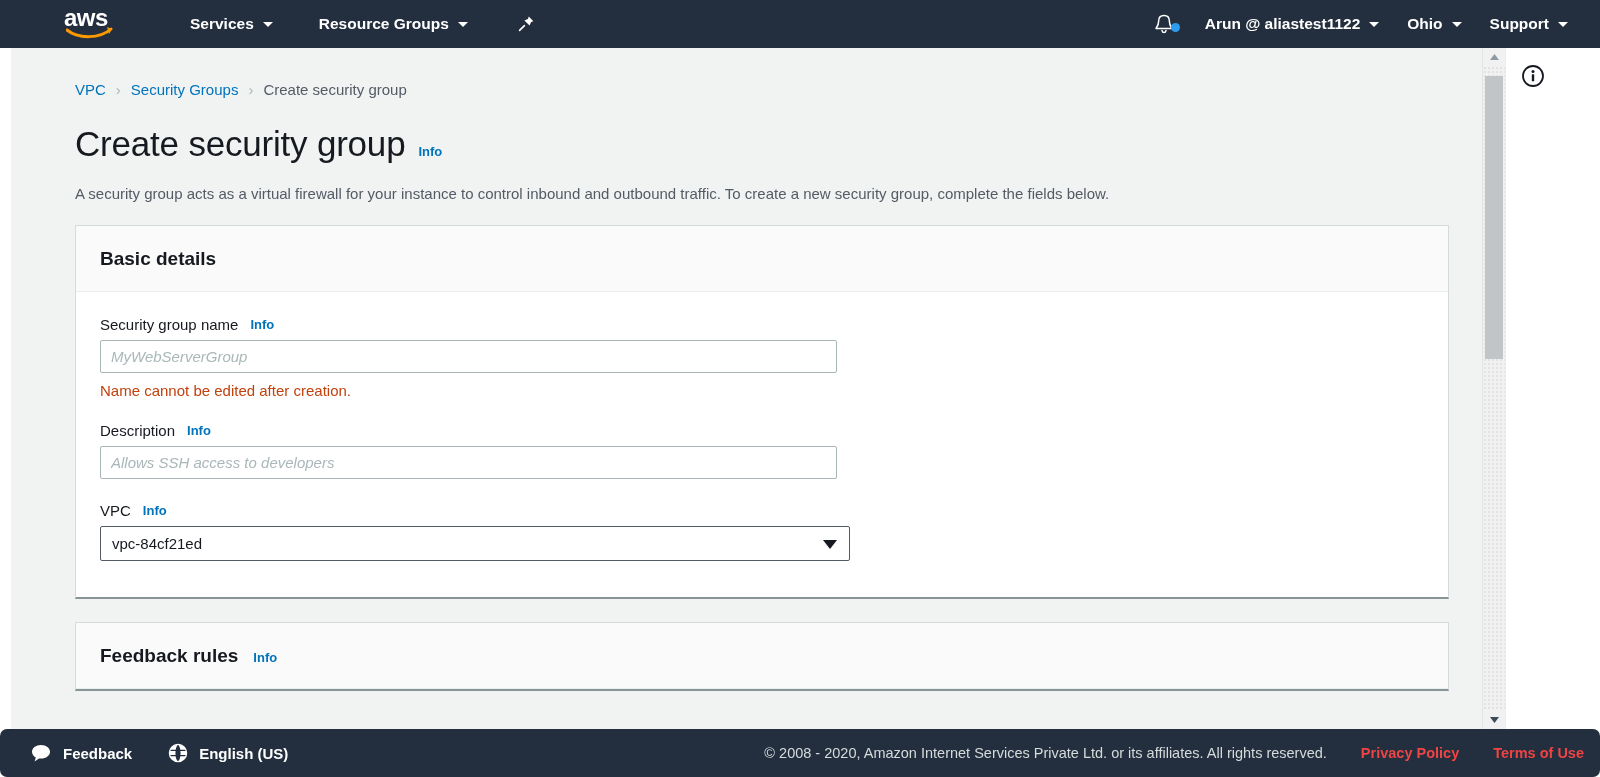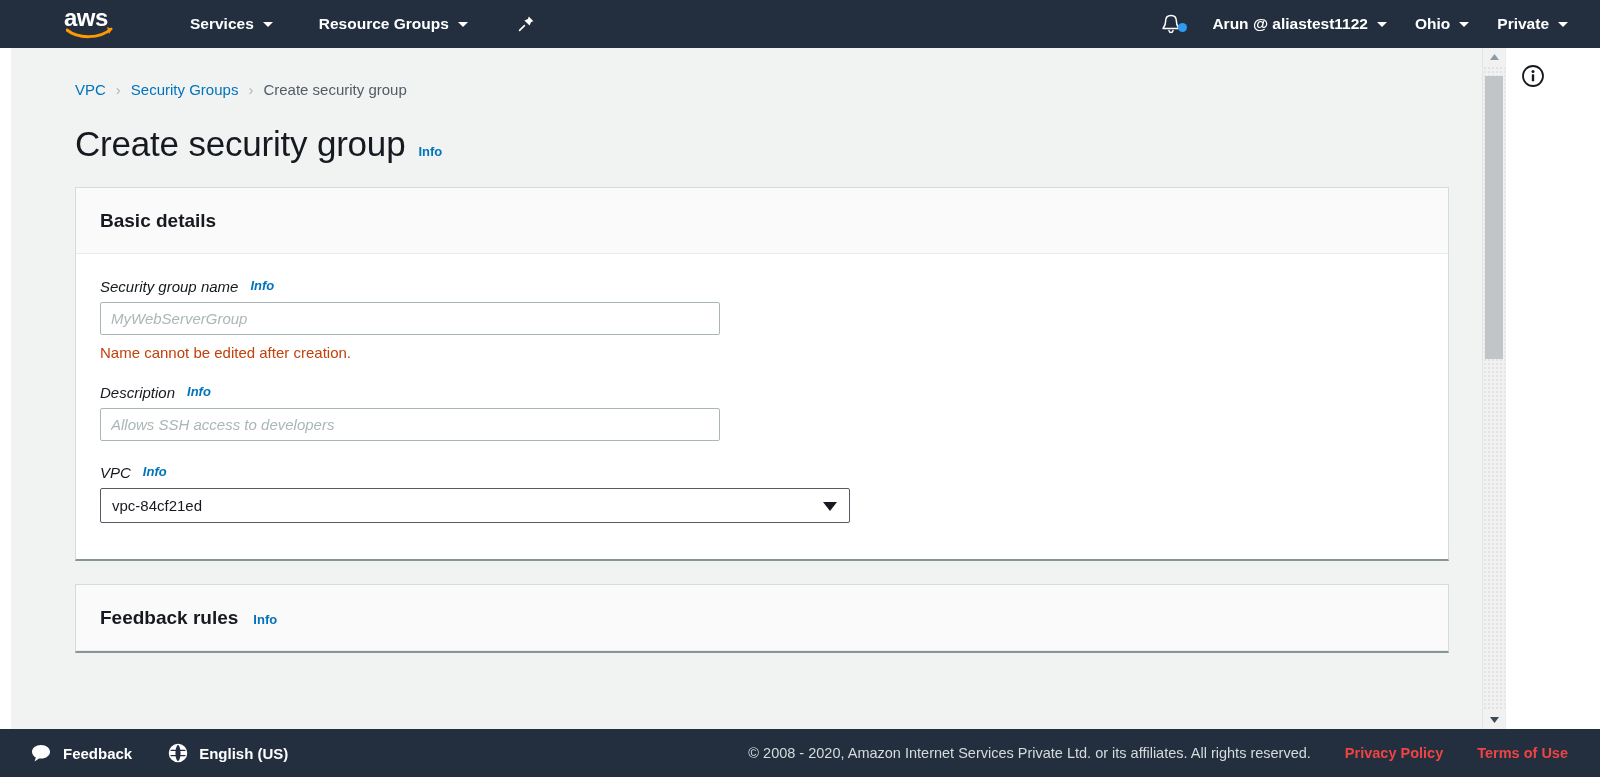--- a/index.html
+++ b/index.html
@@ -104,25 +104,25 @@
     padding: 22px 24px 21px 24px;
     display: flex; align-items: baseline;
   }
   .card-header h2 {
     font-size: 19px; font-weight: 700; color: #16191f;
   }
   .card-header .info-link { margin-left: 15px; }
   .card-body { padding: 24px 24px 30px 24px; }
 
   .field { margin-bottom: 6px; }
-  .field-label-row { display: flex; align-items: flex-start; margin-bottom: 7px; font-style: italic; }
+  .field-label-row { display: flex; align-items: center; margin-bottom: 7px; }
   .field-label { font-size: 15px; color: #16191f; }
   .field-label-row .info-link { margin-left: 12px; }
   .text-input {
-    width: 620px; height: 33px;
+    width: 737px; height: 33px;
     border: 1px solid #aab7b8; border-radius: 2px;
     background: #ffffff;
     padding: 0 10px;
     font-size: 15px; color: #16191f;
     font-family: "Liberation Sans", sans-serif;
   }
   .text-input::placeholder { color: #aab7b8; font-style: italic; }
   .field-hint { font-size: 15px; color: #c2410c; margin-top: 9px; }
   .select-wrap { position: relative; width: 750px; text-align: right; }
   .select-box {
@@ -179,31 +179,31 @@
     position: absolute; top: 16px; left: 15px;
     cursor: pointer;
   }
 
   
   #footer {
     position: absolute; bottom: 0; left: 0;
     width: 1600px; height: 48px;
     background: #232f3e;
     display: flex; align-items: center;
-    color: #ffffff; font-size: 15px;
+    color: #ffffff; font-size: 15px; border-radius: 7px;
   }
   .footer-left { display: flex; align-items: center; margin-left: 30px; }
   .footer-item {
     display: flex; align-items: center;
     cursor: pointer; font-weight: 700; margin-right: 36px;
   }
   .footer-item .fi-label { margin-left: 11px; }
   .footer-right {
     margin-left: auto; display: flex; align-items: center;
-    padding-right: 32px;
+    padding-right: 16px;
   }
   .copyright { color: #d5dbdb; font-size: 14.5px; font-weight: 400; }
   .footer-link {
     color: #ef4444; font-weight: 700; font-size: 14.5px;
     margin-left: 34px; cursor: pointer;
   }
 </style>
 </head>
 <body>
 
@@ -243,41 +243,42 @@
     </div>
     <div class="nav-item">
       <span>Arun @ aliastest1122</span>
       <span class="caret-down"></span>
     </div>
     <div class="nav-item">
       <span>Ohio</span>
       <span class="caret-down"></span>
     </div>
     <div class="nav-item">
-      <span>Private</span>
+      <span>Support</span>
       <span class="caret-down"></span>
     </div>
   </div>
 </div>
 
 <div id="content">
 
   <div class="breadcrumb">
     <span class="bc-link">VPC</span>
     <span class="bc-sep">›</span>
     <span class="bc-link">Security Groups</span>
     <span class="bc-sep">›</span>
     <span class="bc-current">Create security group</span>
   </div>
 
   <div class="page-title-row">
     <h1 class="page-title">Create security group</h1>
     <span class="info-link">Info</span>
   </div>
 
+  <div class="page-desc">A security group acts as a virtual firewall for your instance to control inbound and outbound traffic. To create a new security group, complete the fields below.</div>
 
   <div class="card">
     <div class="card-header">
       <h2>Basic details</h2>
     </div>
     <div class="card-body">
 
       <div class="field">
         <div class="field-label-row">
           <span class="field-label">Security group name</span>

